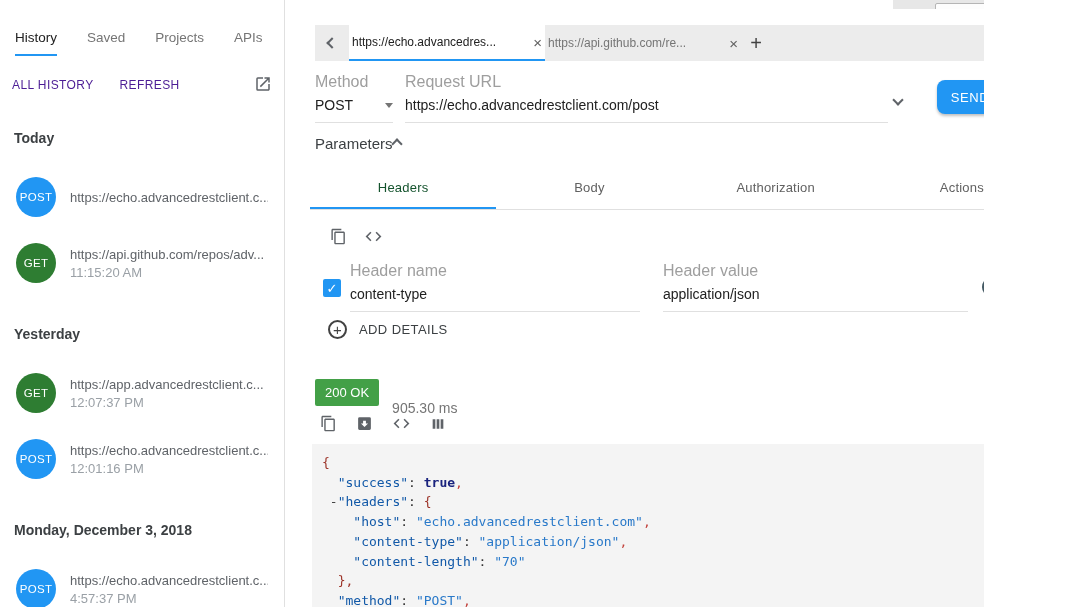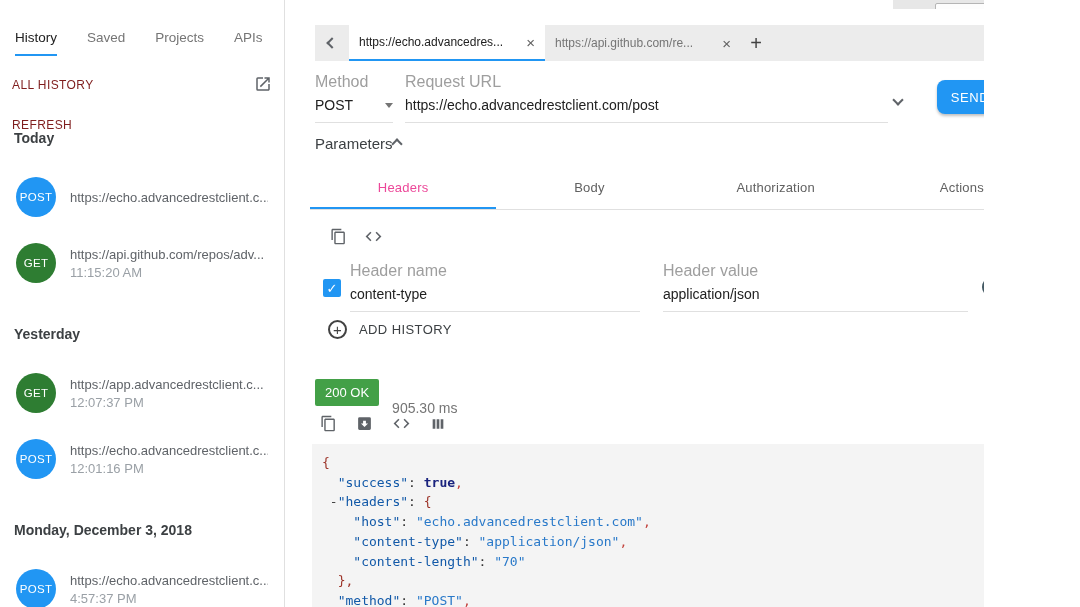--- a/index.html
+++ b/index.html
@@ -9,41 +9,41 @@
   
   .top-remnant { position:absolute; left:893px; top:0; width:187px; height:9px; background:#e7e7e7; overflow:hidden; }
   .env-field { position:absolute; left:42px; top:3px; width:76px; height:14px; background:#fdfdfd; border:1px solid #b5b5b5; border-radius:2px; }
   .avatar-circ { position:absolute; left:152px; top:3px; width:13px; height:13px; border:2px solid #9e9e9e; border-radius:50%; background:#fff; }
 
   
   #sidebar { position:absolute; left:0; top:0; width:285px; height:607px; border-right:1px solid #e0e0e0; background:#fff; overflow:hidden; }
   .side-tabs { position:absolute; left:15px; top:30px; display:flex; gap:30px; font-size:13.5px; }
   .side-tab { color:#757575; padding-bottom:9px; cursor:pointer; border-bottom:2px solid transparent; }
   .side-tab.active { color:#212121; border-bottom:2px solid #2196f3; }
-  .side-actions { position:absolute; left:12px; top:78px; display:flex; gap:26px; font-size:12px; letter-spacing:.4px; color:#7f1d1d;flex-direction:column; }
+  .side-actions { position:absolute; left:12px; top:78px; display:flex; gap:26px; font-size:12px; letter-spacing:.4px; color:#4c1d95; }
   .side-action { cursor:pointer; }
   .popout { position:absolute; right:12px; top:75px; cursor:pointer; }
   .hist-list { position:absolute; left:0; top:112px; right:0; }
   .group-title { margin:30px 0 18px 14px; font-size:14px; font-weight:bold; color:#3c4043; }
   .group-title.first { margin-top:18px; }
   .hist-item { display:flex; align-items:center; gap:14px; padding:13px 16px; cursor:pointer; }
   .badge { width:40px; height:40px; border-radius:50%; color:#fff; font-size:11.5px; letter-spacing:.3px; display:flex; align-items:center; justify-content:center; flex-shrink:0; }
   .badge.post { background:#2196f3; }
   .badge.get { background:#2e7d32; }
   .hist-text { overflow:hidden; }
   .hist-url { font-size:13px; color:#5f6368; white-space:nowrap; overflow:hidden; }
   .hist-time { font-size:13px; color:#9aa0a6; margin-top:3px; }
 
   
   #main { position:absolute; left:286px; top:0; width:794px; height:607px; }
 
   
   .tabstrip { position:absolute; left:29px; top:25px; width:738px; height:36px; background:#ececec; display:flex; align-items:stretch; }
   .nav-btn { width:34px; display:flex; align-items:center; justify-content:center; cursor:pointer; }
-  .req-tab { width:196px; display:flex; align-items:center; padding:0 10px; cursor:pointer; }
+  .req-tab { width:196px; display:flex; align-items:center; padding:0 3px; cursor:pointer; }
   .req-tab.active { background:#fff; border-bottom:2px solid #2196f3; }
   .req-tab .tab-label { flex:1; font-size:12px; color:#757575; white-space:nowrap; overflow:hidden; }
   .req-tab.active .tab-label { color:#212121; }
   .tab-close { margin-left:6px; color:#616161; font-size:15px; line-height:1; cursor:pointer; }
   .new-tab { width:30px; display:flex; align-items:center; justify-content:center; font-size:20px; color:#424242; cursor:pointer; }
   .strip-spacer { flex:1; }
 
   
   .chev { display:inline-block; width:8px; height:8px; border-right:2px solid #5f6368; border-bottom:2px solid #5f6368; }
   .chev.left  { transform:rotate(135deg); }
@@ -62,21 +62,21 @@
   .send-btn { position:absolute; left:651px; top:80px; width:66px; height:34px; background:#2196f3; color:#fff; border:none; border-radius:8px; font-size:13px; letter-spacing:.6px; font-family:inherit; cursor:pointer; box-shadow:0 2px 3px rgba(0,0,0,.25); }
   .req-menu { position:absolute; left:738px; top:86px; font-size:19px; color:#5f6368; cursor:pointer; width:16px; text-align:center; }
 
   
   .params-row { position:absolute; left:29px; top:135px; display:flex; align-items:center; gap:0; cursor:pointer; }
   .params-label { font-size:15px; color:#3c4043; }
 
   
   .editor-tabs { position:absolute; left:24px; top:168px; width:745px; height:42px; display:flex; border-bottom:1px solid #e0e0e0; }
   .editor-tab { flex:1; display:flex; align-items:center; justify-content:center; font-size:13px; letter-spacing:.2px; color:#616161; cursor:pointer; border-bottom:2px solid transparent; }
-  .editor-tab.active { color:#ec4899; border-bottom:2px solid #2196f3; }
+  .editor-tab.active { color:#14532d; border-bottom:2px solid #2196f3; }
 
   .hdr-icons { position:absolute; left:44px; top:227px; display:flex; gap:17px; align-items:center; }
   .icon-btn { cursor:pointer; display:flex; align-items:center; }
 
   
   .chk { position:absolute; left:37px; top:279px; width:18px; height:18px; background:#2196f3; border-radius:2px; cursor:pointer; display:flex; align-items:center; justify-content:center; color:#fff; font-size:13px; }
   .hname-field { left:64px; top:262px; width:290px; }
   .hvalue-field { left:377px; top:262px; width:305px; }
   .help-icn { position:absolute; left:696px; top:277px; width:20px; height:20px; border-radius:50%; background:#455a64; color:#fff; font-size:12px; font-weight:bold; display:flex; align-items:center; justify-content:center; cursor:pointer; }
   .remove-icn { position:absolute; left:733px; top:277px; width:20px; height:20px; border-radius:50%; border:2px solid #424242; color:#424242; font-size:14px; font-weight:bold; display:flex; align-items:center; justify-content:center; cursor:pointer; }
@@ -257,21 +257,21 @@
       <div class="flabel">Header value</div>
       <div class="fvalue">
           <span>application/json</span>
         </div>
     </div>
     <div class="help-icn">?</div>
     <div class="remove-icn">–</div>
 
     <div class="add-header">
       <span class="add-circ">+</span>
-      <span class="add-label">ADD HISTORY</span>
+      <span class="add-label">ADD DETAILS</span>
     </div>
 
     <div class="status-row">
       <span class="status-badge">200 OK</span>
       <span class="status-time">905.30 ms</span>
       <span class="details-btn">
         <span class="details-label">DETAILS</span>
         <span class="chev down"></span>
       </span>
     </div>

